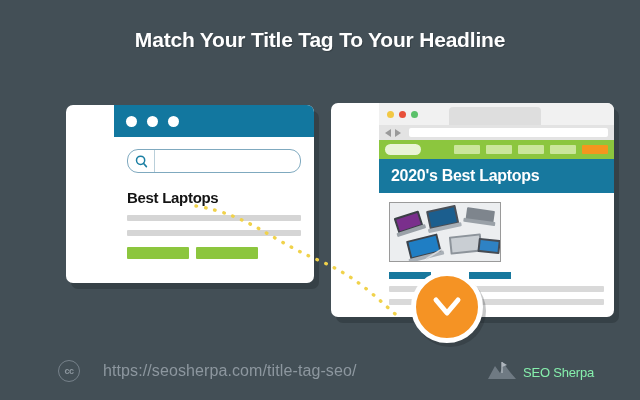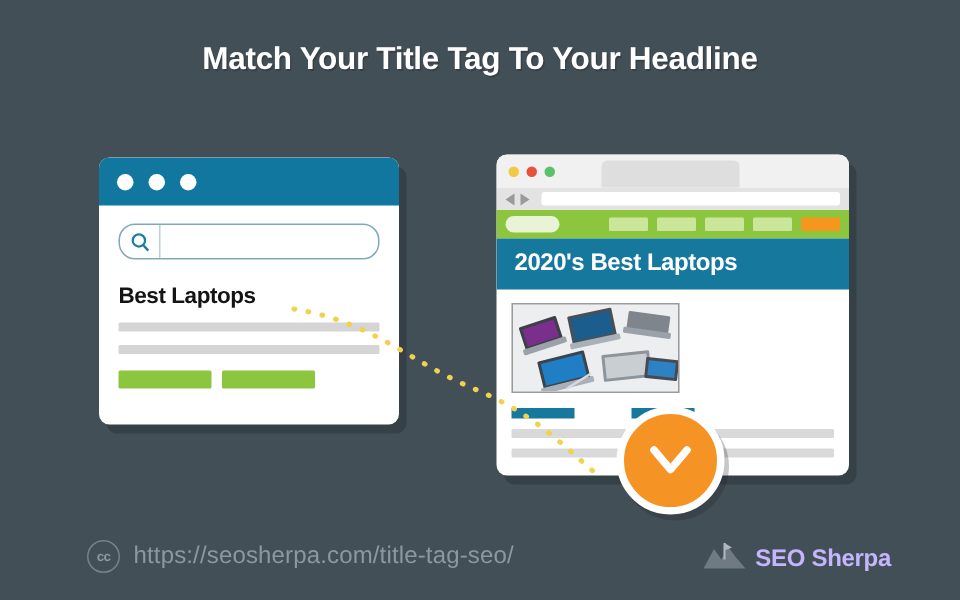--- a/index.html
+++ b/index.html
@@ -38,20 +38,21 @@
   }
   .headline-line { display: block; }
 
   
   .window {
     position: absolute;
     background: #ffffff;
     border-radius: 7px;
     box-shadow: 5px 6px 0 rgba(26,32,36,0.30);
     overflow: hidden;
+    padding-left: 48px;
   }
 
   
   #left-window {
     left: 66px;
     top: 105px;
     width: 200px;
     height: 178px;
   }
   .lw-titlebar {
@@ -287,21 +288,21 @@
     pointer-events: none;
   }
 
   
   .footer-left {
     position: absolute;
     left: 58px;
     top: 360px;
     display: flex;
     align-items: center;
-    gap: 9px;
+    gap: 23px;
   }
   .cc-badge {
     width: 20px;
     height: 20px;
     border-radius: 50%;
     border: 1.5px solid #76818a;
     color: #8d979f;
     font-size: 9px;
     font-weight: bold;
     display: flex;
@@ -316,23 +317,23 @@
   }
   .footer-right {
     position: absolute;
     right: 46px;
     top: 360px;
     display: flex;
     align-items: center;
     gap: 6px;
   }
   .brand-text {
-    color: #c4b5fd;
-    font-size: 16px;
-    font-weight: bold;
+    color: #86efac;
+    font-size: 13px;
+    font-weight: normal;
     letter-spacing: -0.2px;
   }
 </style>
 </head>
 <body>
 
 <div class="stage">
 
   <div class="headline">
     <span class="headline-line">Match Your Title Tag To Your Headline</span>

